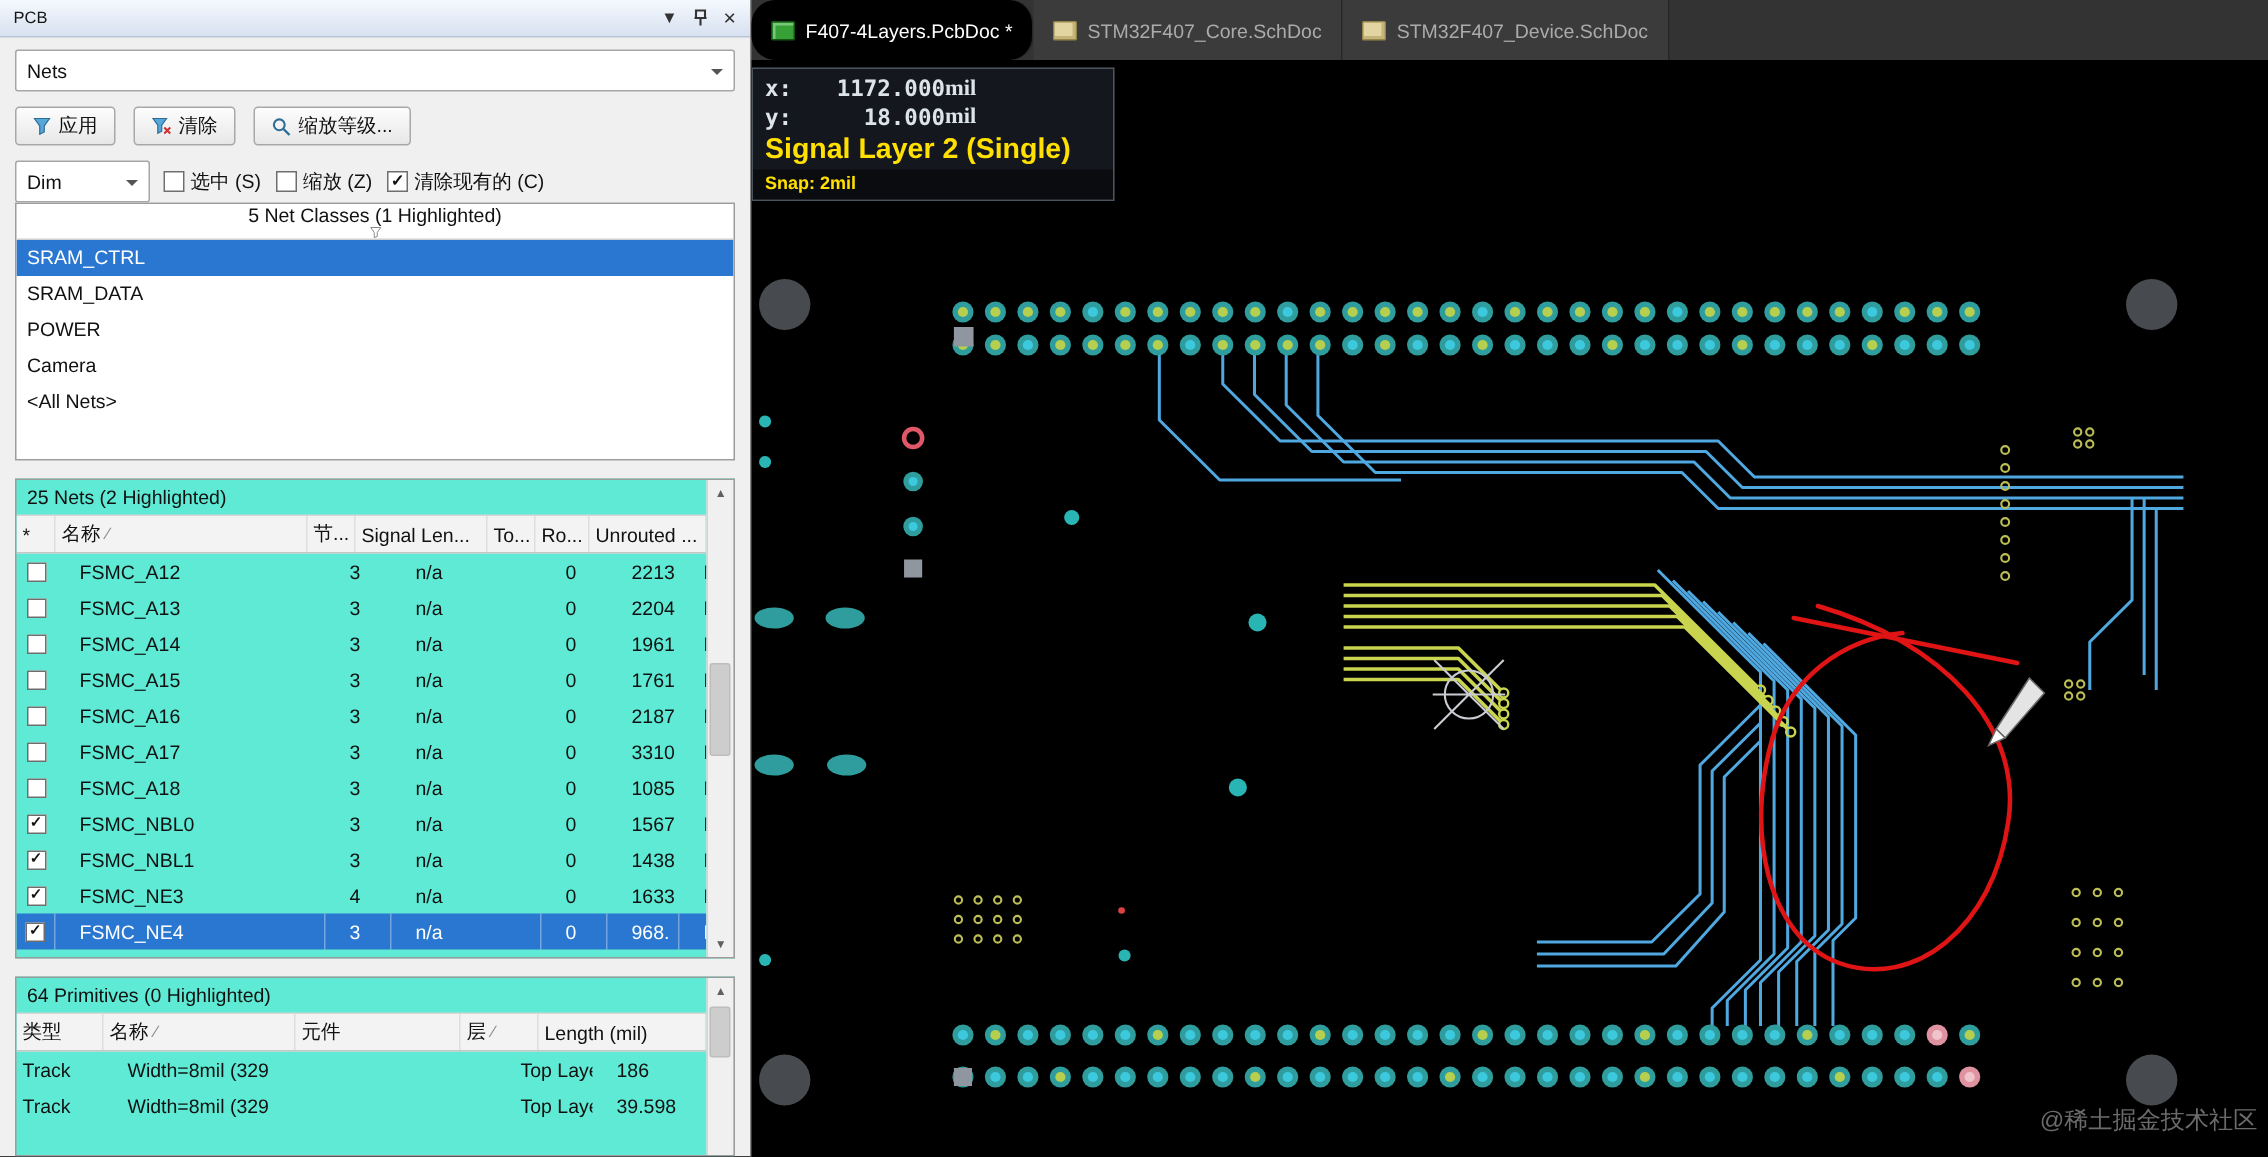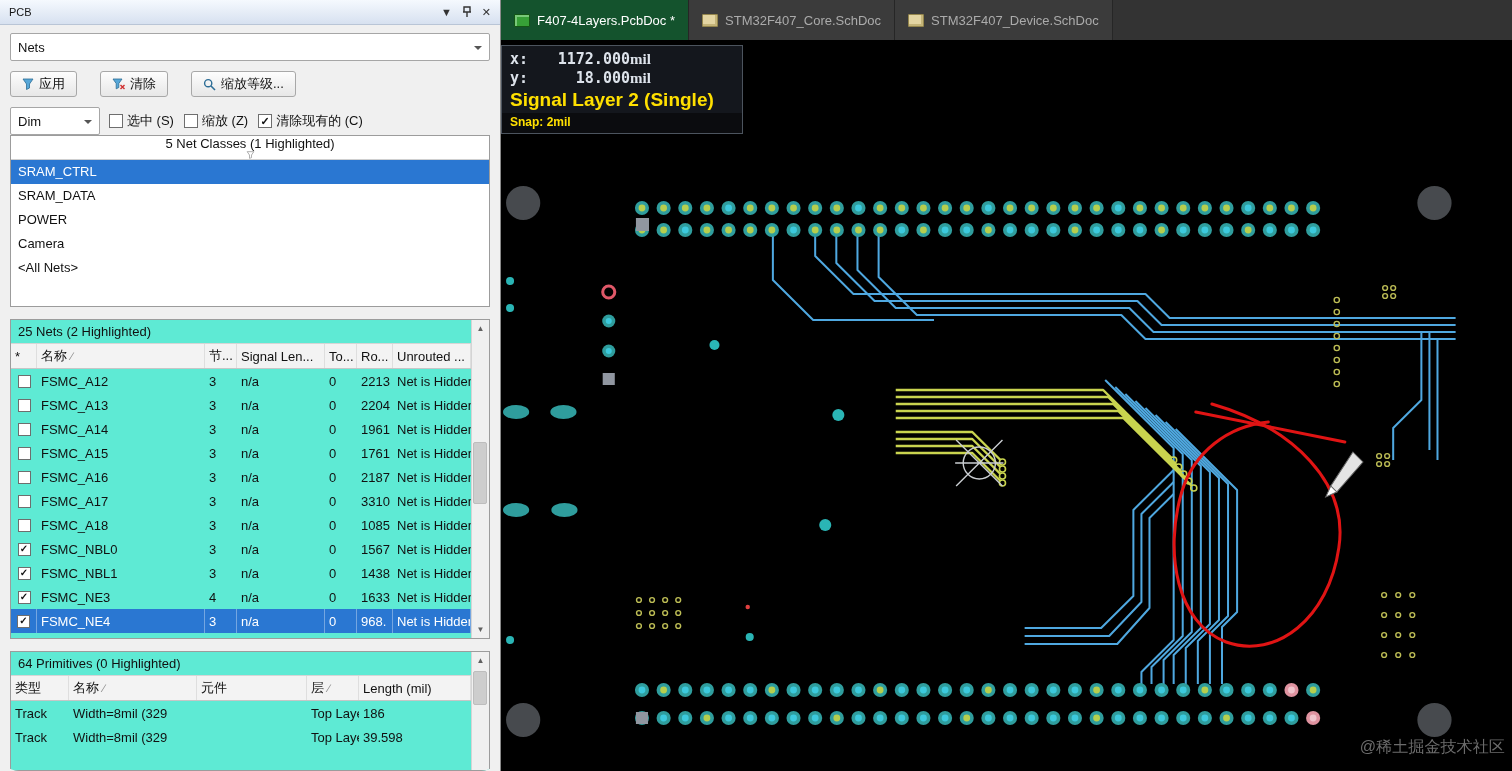--- a/index.html
+++ b/index.html
@@ -6,28 +6,28 @@
     font-family:"Liberation Sans",sans-serif;background:#000;}
   #app{display:flex;width:1512px;height:771px;}
 
   
   #left-panel{width:501px;min-width:501px;height:100%;background:#f0f0f0;
     border-right:1px solid #8a8a8a;display:flex;flex-direction:column;box-sizing:border-box;}
   .panel-titlebar{height:24px;background:linear-gradient(#f5f9fe,#d7e1f0);
     border-bottom:1px solid #b9c5d6;display:flex;align-items:center;padding:0 9px;flex:none;}
   .panel-title{font-weight:normal;font-size:11px;color:#161616;flex:1;}
   .tb-icon{margin-left:10px;color:#333;font-size:11px;cursor:pointer;display:inline-flex;align-items:center;}
-  .panel-body{flex:1;padding:8px 10px 0;display:flex;flex-direction:column;overflow:hidden;border-radius:19px;}
+  .panel-body{flex:1;padding:8px 10px 0;display:flex;flex-direction:column;overflow:hidden;}
 
   .select{height:26px;background:#fff;border:1px solid #a6a6a6;border-radius:2px;
     display:flex;align-items:center;justify-content:space-between;padding:0 7px;font-size:13px;color:#111;}
   .chev{width:0;height:0;border:4px solid transparent;border-top-color:#555;margin-top:5px;}
   #mode-select{margin-bottom:10px;flex:none;}
 
-  .btn-row{display:flex;gap:23px;margin-bottom:10px;flex:none;align-items:center;}
+  .btn-row{display:flex;gap:12px;margin-bottom:10px;flex:none;align-items:center;}
   .btn{height:26px;padding:0 11px;background:linear-gradient(#fdfdfd,#e7e7e7);
     border:1px solid #a8a8a8;border-radius:3px;font-size:13px;color:#111;
     display:inline-flex;align-items:center;gap:5px;cursor:pointer;font-family:inherit;}
 
   .dim-row{display:flex;align-items:center;gap:9px;flex:none;}
   #dim-select{width:74px;flex:none;}
   .checkrow{display:flex;align-items:center;gap:4px;font-size:13px;color:#111;}
   .cb{width:14px;height:14px;background:#fff;border:1px solid #6e6e6e;box-sizing:border-box;
     display:inline-flex;align-items:center;justify-content:center;
     font-size:11px;font-weight:bold;line-height:1;color:#111;flex:none;}
@@ -45,41 +45,41 @@
   .section-main{flex:1;display:flex;flex-direction:column;overflow:hidden;min-width:0;}
   .section-header{height:23px;line-height:23px;padding:0 7px;font-size:13px;color:#111;
     border-bottom:1px solid #d6d6d6;display:flex;justify-content:space-between;flex:none;}
   .tbl-header{display:grid;height:24px;background:#f3f3f3;border-bottom:1px solid #c6c6c6;
     font-size:13px;color:#111;flex:none;}
   .tbl-header>div{padding:0 4px;border-right:1px solid #dedede;overflow:hidden;white-space:nowrap;
     display:flex;align-items:center;}
   .sort-slash{color:#888;margin-left:4px;font-size:11px;}
   .nets-grid{grid-template-columns:26px 168px 32px 88px 32px 36px auto;}
   .prims-grid{grid-template-columns:58px 128px 110px 52px auto;}
-  .tr{display:grid;height:24px;font-size:13px;color:#111;align-items:center;flex:none;}
+  .tr{display:grid;height:24px;font-size:13px;color:#111;align-items:center;flex:none;gap:12px;}
   .tr.selected{background:var(--accent-blue);color:#fff;}
   .tr.selected .td{border-right:1px solid rgba(255,255,255,.35);}
   .td{padding:0 4px;overflow:hidden;white-space:nowrap;height:100%;display:flex;align-items:center;}
   .td.cbcell{justify-content:center;padding:0;}
   .cb.small{width:13px;height:13px;font-size:10px;}
 
   .vscroll{width:17px;background:#f0f0f0;border-left:1px solid #d4d4d4;
     display:flex;flex-direction:column;flex:none;}
   .vs-btn{height:17px;display:flex;align-items:center;justify-content:center;
     font-size:8px;color:#606060;flex:none;cursor:pointer;}
   .vs-track{flex:1;position:relative;}
   .vs-thumb{position:absolute;left:1px;width:14px;background:#cdcdcd;border:1px solid #bdbdbd;
     border-radius:2px;box-sizing:border-box;}
 
   
   #right{flex:1;display:flex;flex-direction:column;min-width:0;}
   #tabbar{height:40px;background:#333;display:flex;align-items:stretch;flex:none;}
   .tab{display:flex;align-items:center;gap:7px;padding:0 13px;font-size:13px;color:#ababab;
     background:#3b3b3b;border-right:1px solid #262626;cursor:pointer;white-space:nowrap;}
-  .tab.active{background:#14532d;color:#fff;}
+  .tab.active{background:#000000;color:#fff;border-radius:16px;}
   .tab-icon{width:14px;height:11px;border-radius:1px;flex:none;}
   .tab-icon.pcb{background:#37a037;border:1px solid #145514;box-shadow:inset 2px 2px 0 #79c879;}
   .tab-icon.sch{background:#e3d5a2;border:1px solid #93854c;box-shadow:inset -2px -2px 0 #c4b478;}
 
   #canvas{flex:1;position:relative;background:#000;overflow:hidden;}
   #board-svg{position:absolute;left:0;top:0;width:100%;height:100%;}
   .t-blue{fill:none;stroke:var(--trace-blue);stroke-width:2;stroke-linejoin:round;}
   .t-yellow{fill:none;stroke:var(--trace-yellow);stroke-width:2.4;stroke-linejoin:round;}
   .ypad{fill:none;stroke:var(--trace-yellow);stroke-width:1.6;}
   .via{fill:none;stroke:#bdbd55;stroke-width:1.4;}

